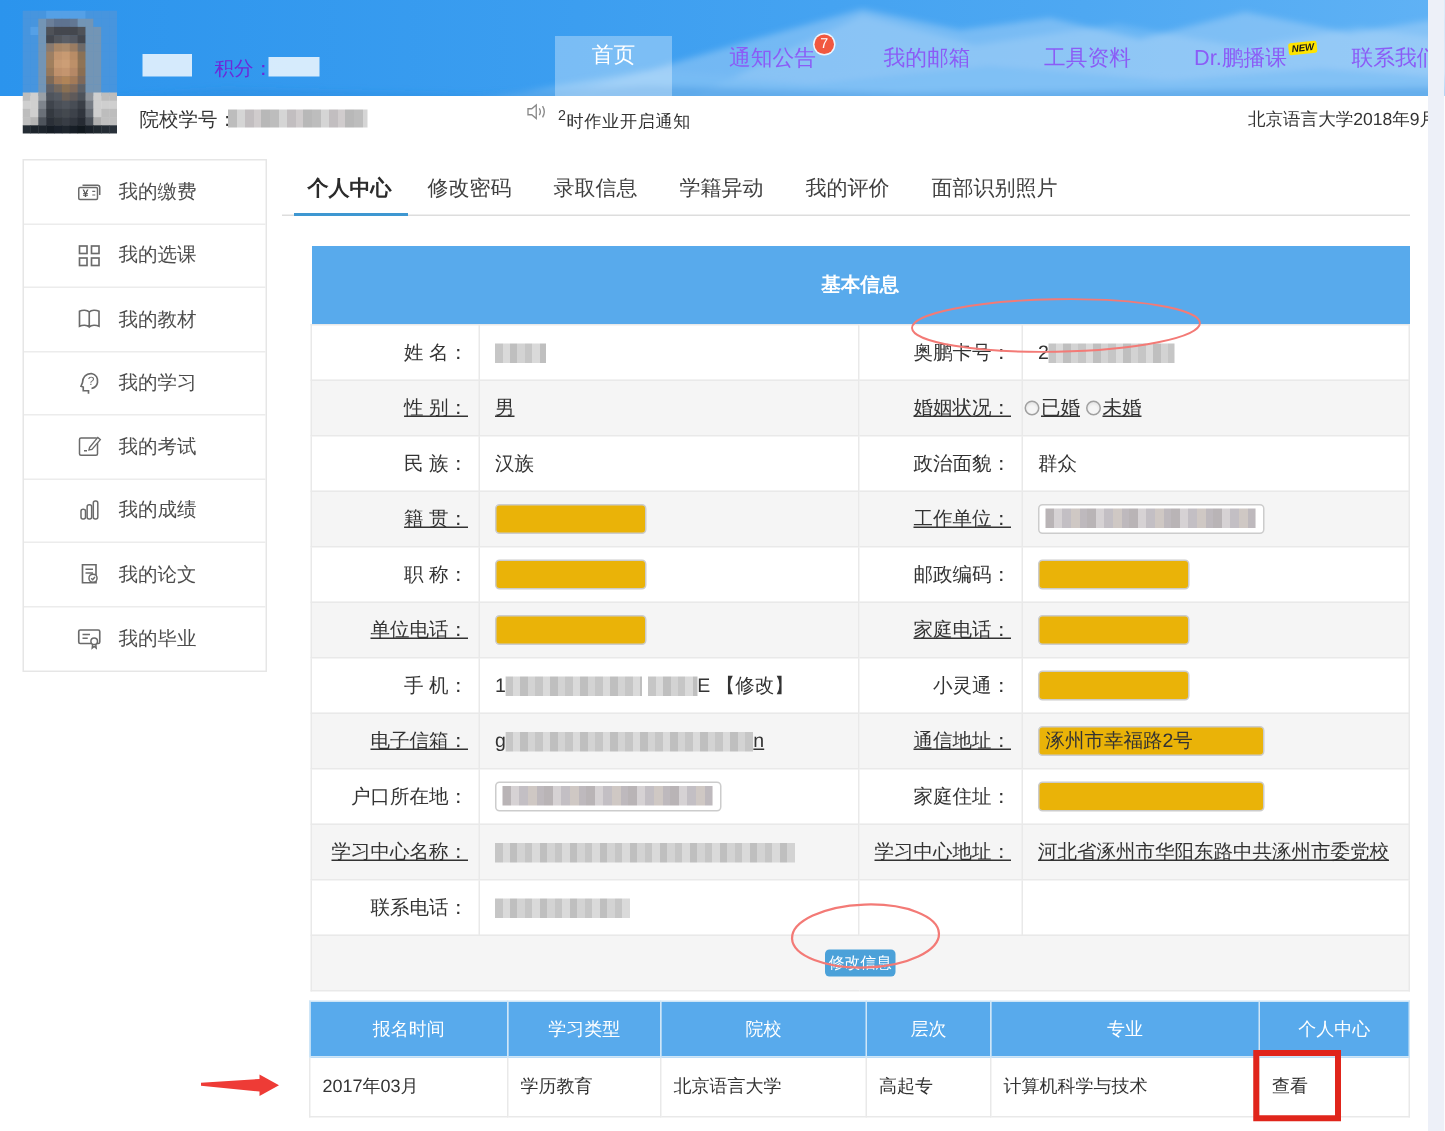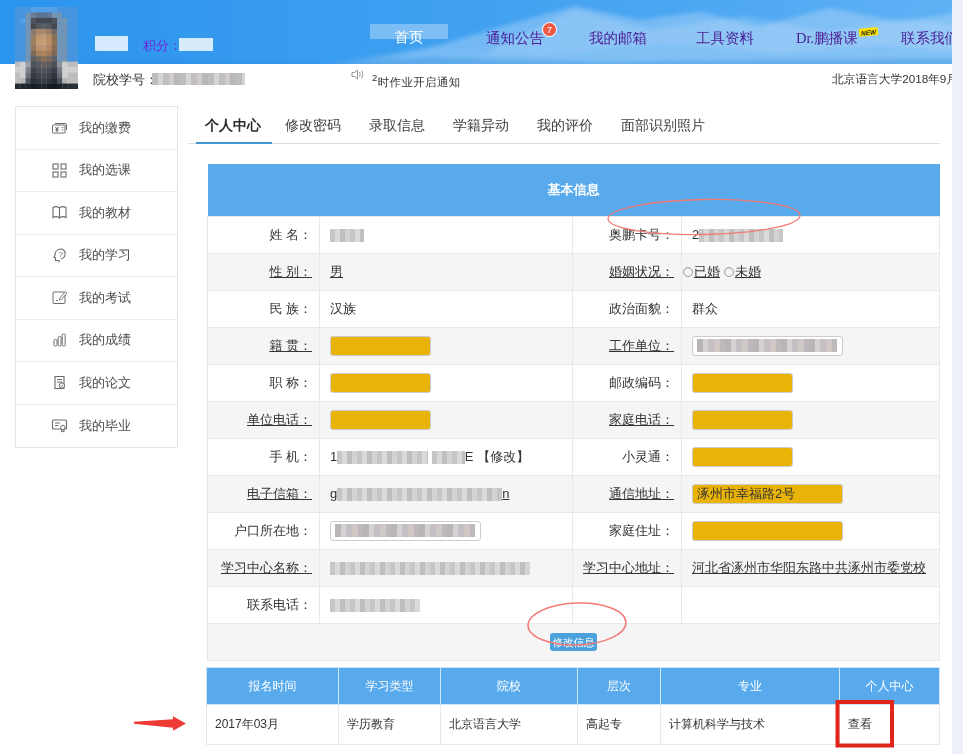--- a/index.html
+++ b/index.html
@@ -4,22 +4,22 @@
 <style>
 * { margin:0; padding:0; box-sizing:border-box; }
 html,body { width:963px; height:754px; background:#fff; font-family:"Liberation Sans",sans-serif; overflow:hidden; }
 #page { position:relative; width:963px; height:754px; overflow:hidden; }
 
 #hdr { position:absolute; left:0; top:0; width:963px; height:64px; }
 #hdr svg { position:absolute; left:0; top:0; }
 .hname { position:absolute; left:95px; top:36px; width:33px; height:15px; background:rgba(255,255,255,.8); }
 .hjf { position:absolute; left:143px; top:37px; color:#6d28d9; font-size:13px; }
 .hjfv { position:absolute; left:179px; top:38px; width:34px; height:13px; background:rgba(255,255,255,.8); }
-.nav-box { position:absolute; left:370px; top:23.5px; width:78px; height:15px; background:rgba(255,255,255,.32); color:#fff; font-size:14.5px; text-align:center; line-height:27px; }
-.nav-it { position:absolute; top:29px; color:#4c1d95; font-size:14.5px; white-space:nowrap;font-family:Liberation Serif, serif; }
+.nav-box { position:absolute; left:370px; top:23.5px; width:78px; height:41px; background:rgba(255,255,255,.32); color:#fff; font-size:14.5px; text-align:center; line-height:27px; }
+.nav-it { position:absolute; top:29px; color:#8b5cf6; font-size:14.5px; white-space:nowrap; }
 .badge7 { position:absolute; left:543px; top:23px; width:13px; height:13px; background:#f15840; border-radius:50%; color:#fff; font-size:9.5px; text-align:center; line-height:13.5px; box-shadow:0 0 0 1px rgba(255,255,255,.85); }
 .newb { position:absolute; left:859px; top:28px; background:#ffe400; color:#1a1a1a; font-size:6.5px; font-weight:bold; font-style:italic; padding:0.5px 2px; border-radius:1.5px; transform:rotate(-6deg); }
 
 #photo { position:absolute; left:15px; top:7px; width:63px; height:82px; z-index:30; }
 
 #nbar { position:absolute; left:0; top:64px; width:963px; height:31px; background:#fff; font-size:13px; color:#333; }
 #nbar .xh { position:absolute; left:93px; top:7px; }
 #nbar .xhv { position:absolute; left:152px; top:9px; width:93px; height:12px; background:repeating-linear-gradient(90deg,#bdbdbd 0 6px,#d5d5d5 6px 11px,#c2bec0 11px 17px,#d0cccd 17px 22px,#b8b8b8 22px 28px); }
 #nbar .n1 { position:absolute; left:372px; top:8px; font-size:11.4px; letter-spacing:0.45px; }
 #nbar .n2 { position:absolute; left:487px; top:8px; font-size:11.4px; letter-spacing:0.45px; }

